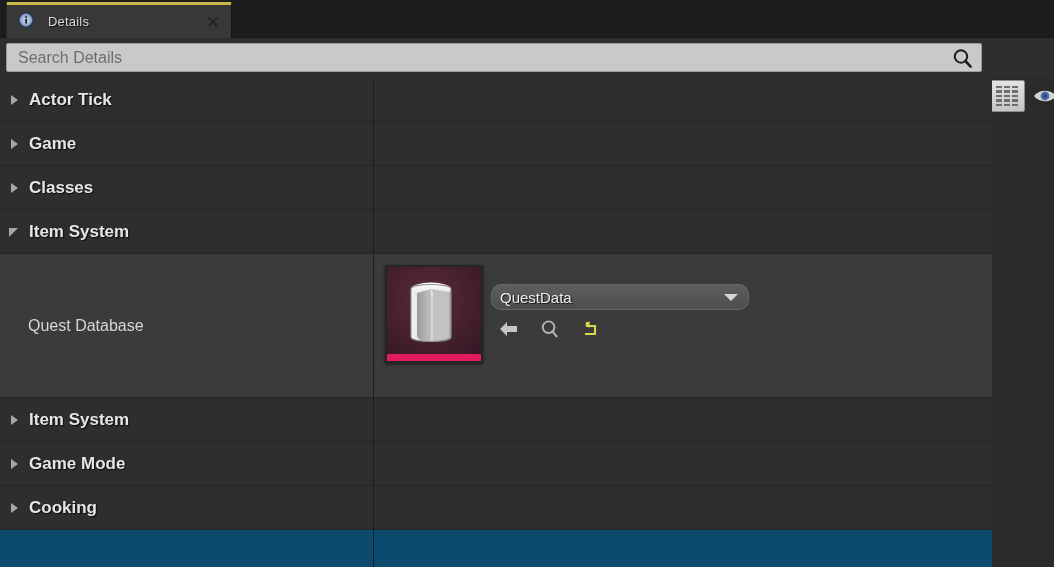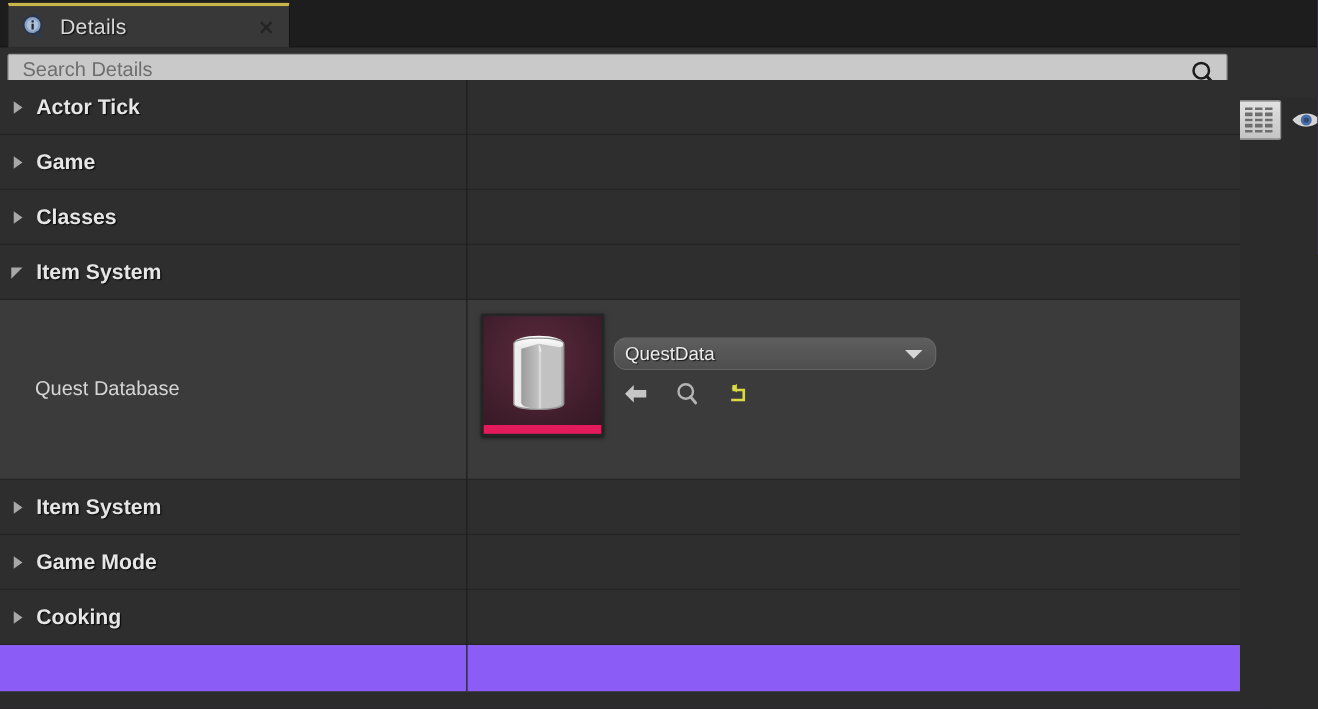--- a/index.html
+++ b/index.html
@@ -50,21 +50,21 @@
   .tab-icon {
     position: relative;
     width: 22px;
     height: 22px;
     margin-left: 10px;
     flex: 0 0 auto;
   }
   .tab-label {
     margin-left: 9px;
     color: #d8d8d8;
-    font-size: 17px;
+    font-size: 13px;
     letter-spacing: .2px;
     text-shadow: 1px 1px 1px rgba(0,0,0,.75);
     flex: 1 1 auto;
   }
   .tab-close {
     width: 16px;
     height: 16px;
     margin-right: 10px;
     flex: 0 0 auto;
     position: relative;
@@ -92,20 +92,21 @@
   .searchbox {
     position: absolute;
     left: 6px; top: 5px;
     width: 976px;
     height: 29px;
     background: #c9c9c9;
     border: 1px solid #9c9c9c;
     box-sizing: border-box;
     border-radius: 2px;
     display: flex;
+    align-items: center;
   }
   .search-input {
     border: 0;
     outline: 0;
     background: transparent;
     font-family: "Liberation Sans", sans-serif;
     font-size: 16px;
     color: #3a3a3a;
     margin-left: 9px;
     width: 900px;
@@ -141,24 +142,24 @@
 
   .eye-button {
     position: absolute;
     left: 1031px; top: 48px;
     width: 30px; height: 20px;
   }
 
   
   .tree {
     position: absolute;
-    left: 0; top: 64px;
+    left: 0; top: 78px;
     width: 992px;
     height: 489px;
-    background: #8b5cf6;
+    background: #0c4a6e;
     overflow: hidden;
   }
   .splitter {
     position: absolute;
     left: 373px; top: 0;
     width: 1px; height: 489px;
     background: #1e1e1e;
     z-index: 6;
   }
 

